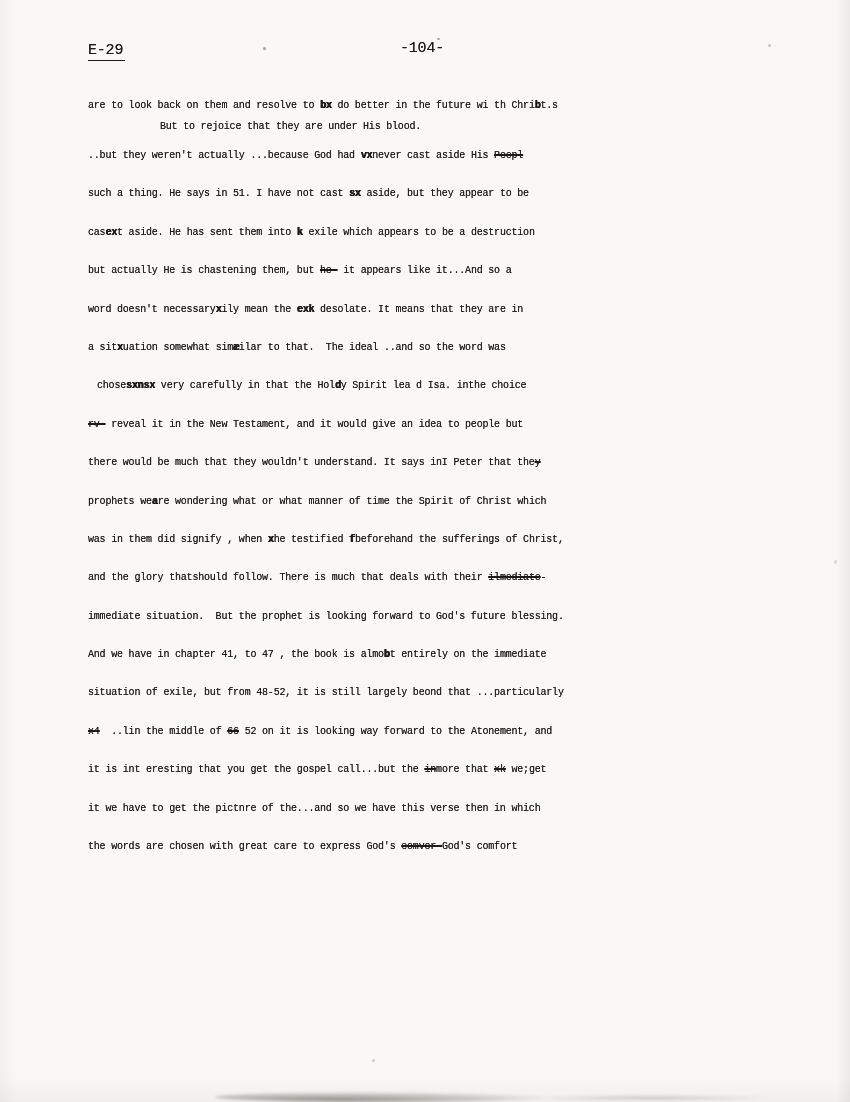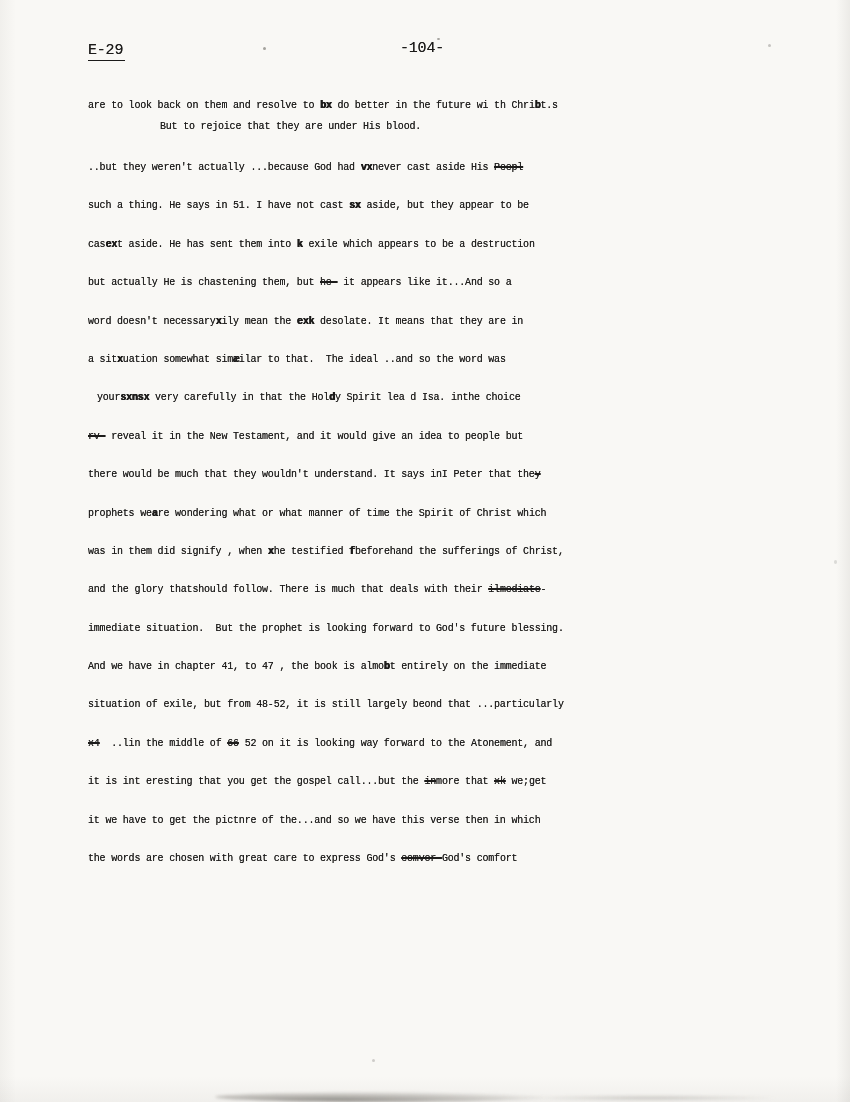--- a/index.html
+++ b/index.html
@@ -23,21 +23,21 @@
     border-bottom:1.6px solid #1c1b1a;padding:0 2px 1px 0;
   }
   .page-number{position:absolute;left:312px;top:-2px;}
   #text-body{
     position:absolute;left:88px;top:100px;width:740px;
     font-size:10px;letter-spacing:-0.2px;
     text-shadow:0 0 0.35px rgba(25,24,22,0.75);
   }
   .line{height:38.4px;white-space:pre;}
   .line.tight{height:21px;}
-  .line.gap-top{margin-top:20px;}
+  .line.gap-top{margin-top:8px;}
   .s{text-decoration:line-through;text-decoration-thickness:1.6px;}
   .ot{font-weight:bold;text-shadow:0.6px 0 0 currentColor, 0 0 0.4px rgba(25,24,22,0.8);}
   .scan-smudge{
     position:absolute;left:215px;top:1092px;width:330px;height:10px;
     background:radial-gradient(ellipse at 35% 80%, rgba(70,66,60,0.55), rgba(110,105,98,0.25) 55%, rgba(0,0,0,0) 78%);
     filter:blur(1.6px);border-radius:50%;
   }
   .scan-smudge.secondary{
     left:520px;top:1095px;width:260px;height:6px;
     background:radial-gradient(ellipse, rgba(100,95,88,0.3), rgba(0,0,0,0) 70%);
@@ -59,21 +59,21 @@
 
 <div id="text-body">
     <div class="line tight"><span>are to look back on them and resolve to </span><span class="ot">bx</span><span> do better in the future wi th Chri</span><span class="ot">b</span><span>t.s</span></div>
     <div class="line tight" style="padding-left: 72px;"><span>But to rejoice that they are under His blood.</span></div>
     <div class="line gap-top"><span>..but they weren't actually ...because God had </span><span class="ot">vx</span><span>never cast aside His </span><span class="s">Peepl</span></div>
     <div class="line"><span>such a thing. He says in 51. I have not cast </span><span class="ot">sx</span><span> aside, but they appear to be</span></div>
     <div class="line"><span>cas</span><span class="ot">ex</span><span>t aside. He has sent them into </span><span class="ot">k</span><span> exile which appears to be a destruction</span></div>
     <div class="line"><span>but actually He is chastening them, but </span><span class="s">he-</span><span> it appears like it...And so a</span></div>
     <div class="line"><span>word doesn't necessary</span><span class="ot">x</span><span>ily mean the </span><span class="ot">exk</span><span> desolate. It means that they are in</span></div>
     <div class="line"><span>a sit</span><span class="ot">x</span><span>uation somewhat sim</span><span class="ot">æ</span><span>ilar to that.  The ideal ..and so the word was</span></div>
-    <div class="line" style="padding-left: 9px;"><span>your</span><span class="ot">sxnsx</span><span> very carefully in that the Hol</span><span class="ot">d</span><span>y Spirit lea d Isa. inthe choice</span></div>
+    <div class="line" style="padding-left: 9px;"><span>chose</span><span class="ot">sxnsx</span><span> very carefully in that the Hol</span><span class="ot">d</span><span>y Spirit lea d Isa. inthe choice</span></div>
     <div class="line"><span class="s">rv-</span><span> reveal it in the New Testament, and it would give an idea to people but</span></div>
     <div class="line"><span>there would be much that they wouldn't understand. It says inI Peter that the</span><span class="s">y</span></div>
     <div class="line"><span>prophets we</span><span class="ot">a</span><span>re wondering what or what manner of time the Spirit of Christ which</span></div>
     <div class="line"><span>was in them did signify , when </span><span class="ot">x</span><span>he testified </span><span class="ot">f</span><span>beforehand the sufferings of Christ,</span></div>
     <div class="line"><span>and the glory thatshould follow. There is much that deals with their </span><span class="s">ilmediate</span><span>-</span></div>
     <div class="line"><span>immediate situation.  But the prophet is looking forward to God's future blessing.</span></div>
     <div class="line"><span>And we have in chapter 41, to 47 , the book is almo</span><span class="ot">b</span><span>t entirely on the immediate</span></div>
     <div class="line"><span>situation of exile, but from 48-52, it is still largely beond that ...particularly</span></div>
     <div class="line"><span class="s">x4</span><span>  ..lin the middle of </span><span class="s">66</span><span> 52 on it is looking way forward to the Atonement, and</span></div>
     <div class="line"><span>it is int eresting that you get the gospel call...but the </span><span class="s">in</span><span>more that </span><span class="s">xk</span><span> we;get</span></div>

